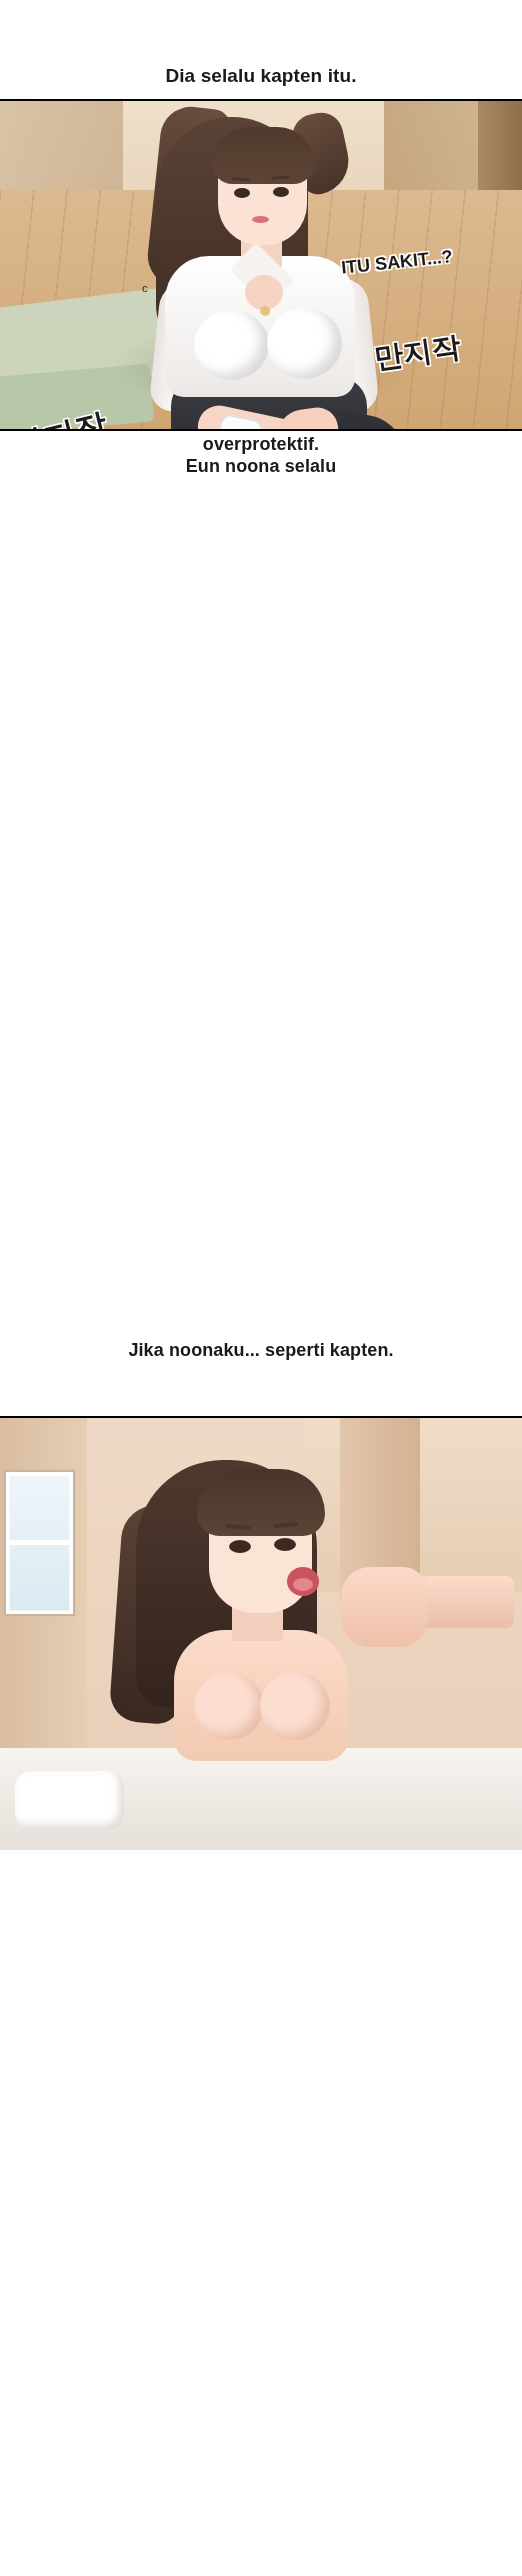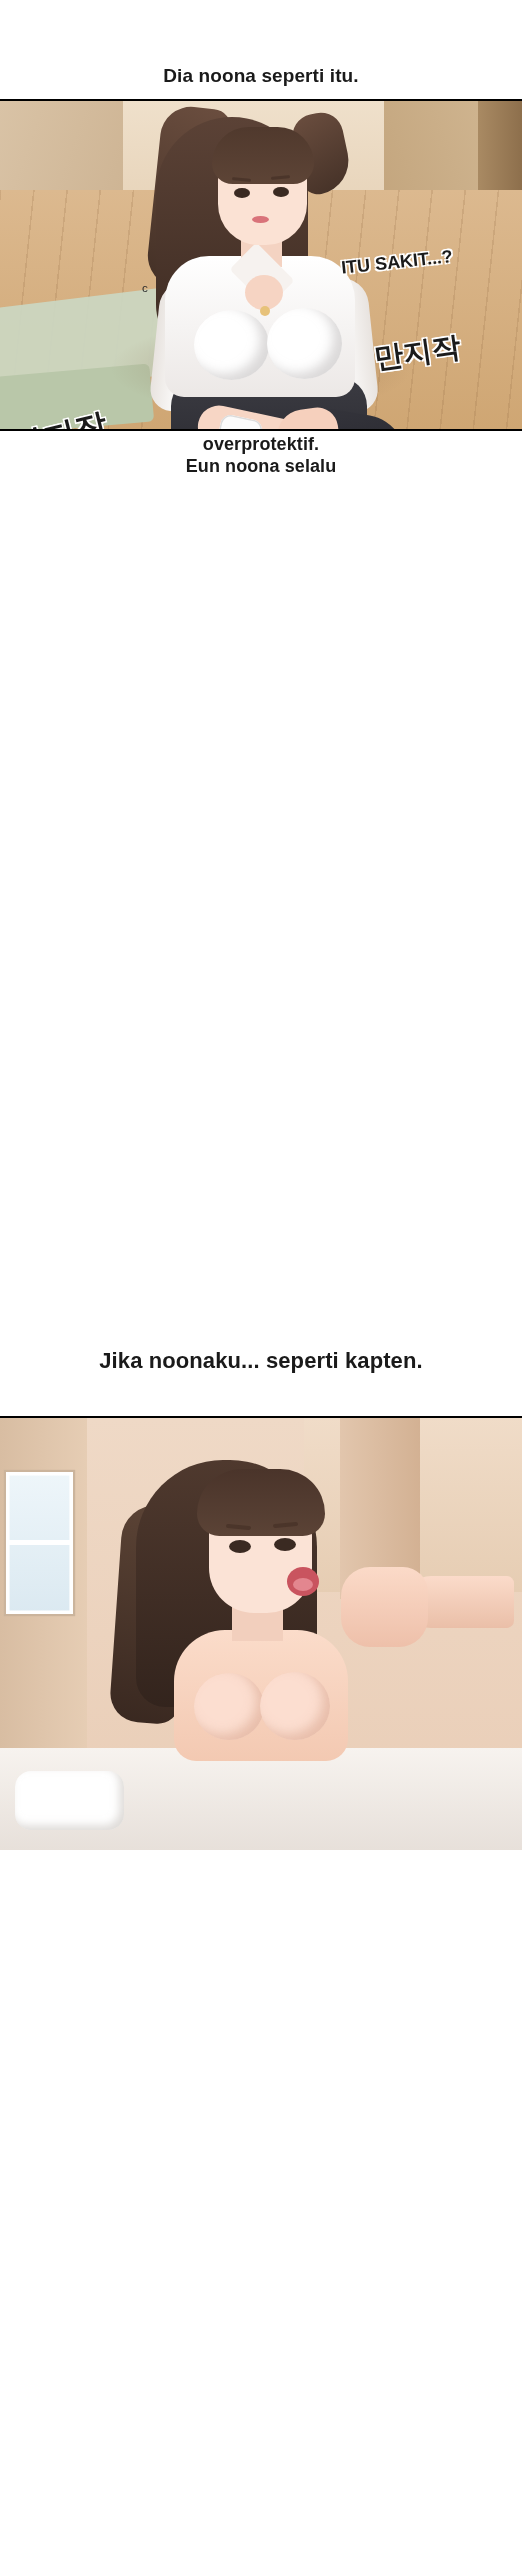--- a/index.html
+++ b/index.html
@@ -495,21 +495,21 @@
     width: 522px;
     background: #ffffff;
   }
 </style>
 </head>
 <body>
 
 <div class="page">
 
   <div class="caption" style="top:64px; font-size:19px;">
-    <span class="line">Dia noona seperti itu.</span>
+    <span class="line">Dia selalu kapten itu.</span>
   </div>
 
   <div class="panel-border-top" style="top:99px;"></div>
   <div class="panel" id="panel1" style="top:101px; height:328px;">
 
     <div class="p1-wallL"></div>
     <div class="p1-wallmid"></div>
     <div class="p1-wallR"></div>
     <div class="p1-doorframe"></div>
     <div class="p1-floor"></div>
@@ -556,21 +556,21 @@
   </div>
   <div class="panel-border-bottom" style="top:429px;"></div>
 
   <div class="caption" style="top:434px; font-size:18px;">
     <span class="line">overprotektif.</span>
     <span class="line">Eun noona selalu</span>
   </div>
 
   <div class="blank" style="top:479px; height:900px;"></div>
 
-  <div class="caption" style="top:1340px; font-size:22px;margin-top:8px;">
+  <div class="caption" style="top:1340px; font-size:18px;">
     <span class="line">Jika noonaku... seperti kapten.</span>
   </div>
 
   <div class="panel-border-top" style="top:1416px;"></div>
   <div class="panel" id="panel2" style="top:1418px; height:432px;">
 
     <div class="p2-wallR"></div>
     <div class="p2-curtain"></div>
     <div class="p2-wallL"></div>
     <div class="p2-window"></div>

